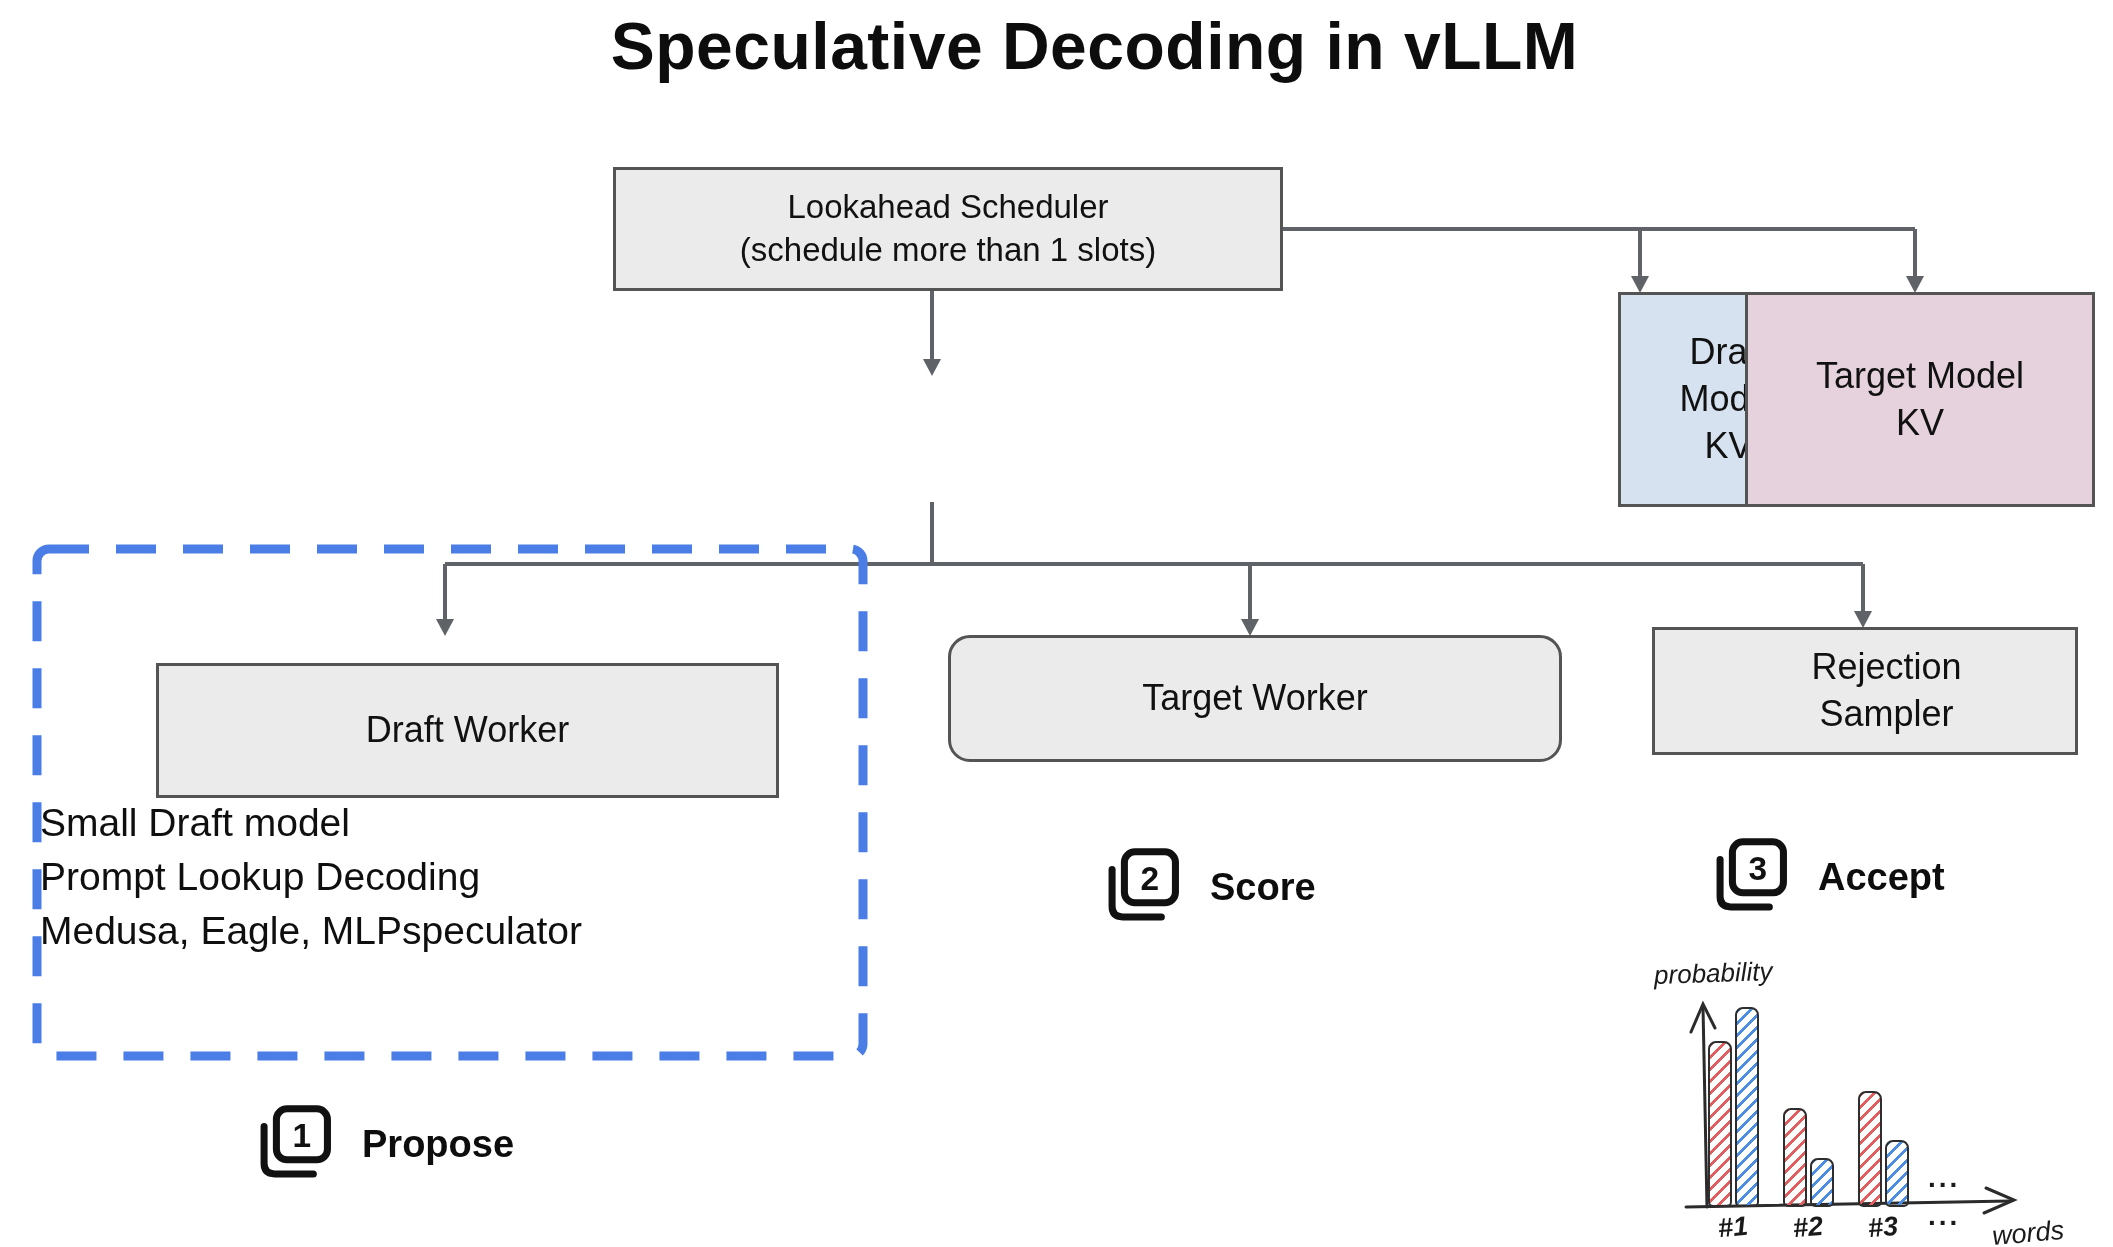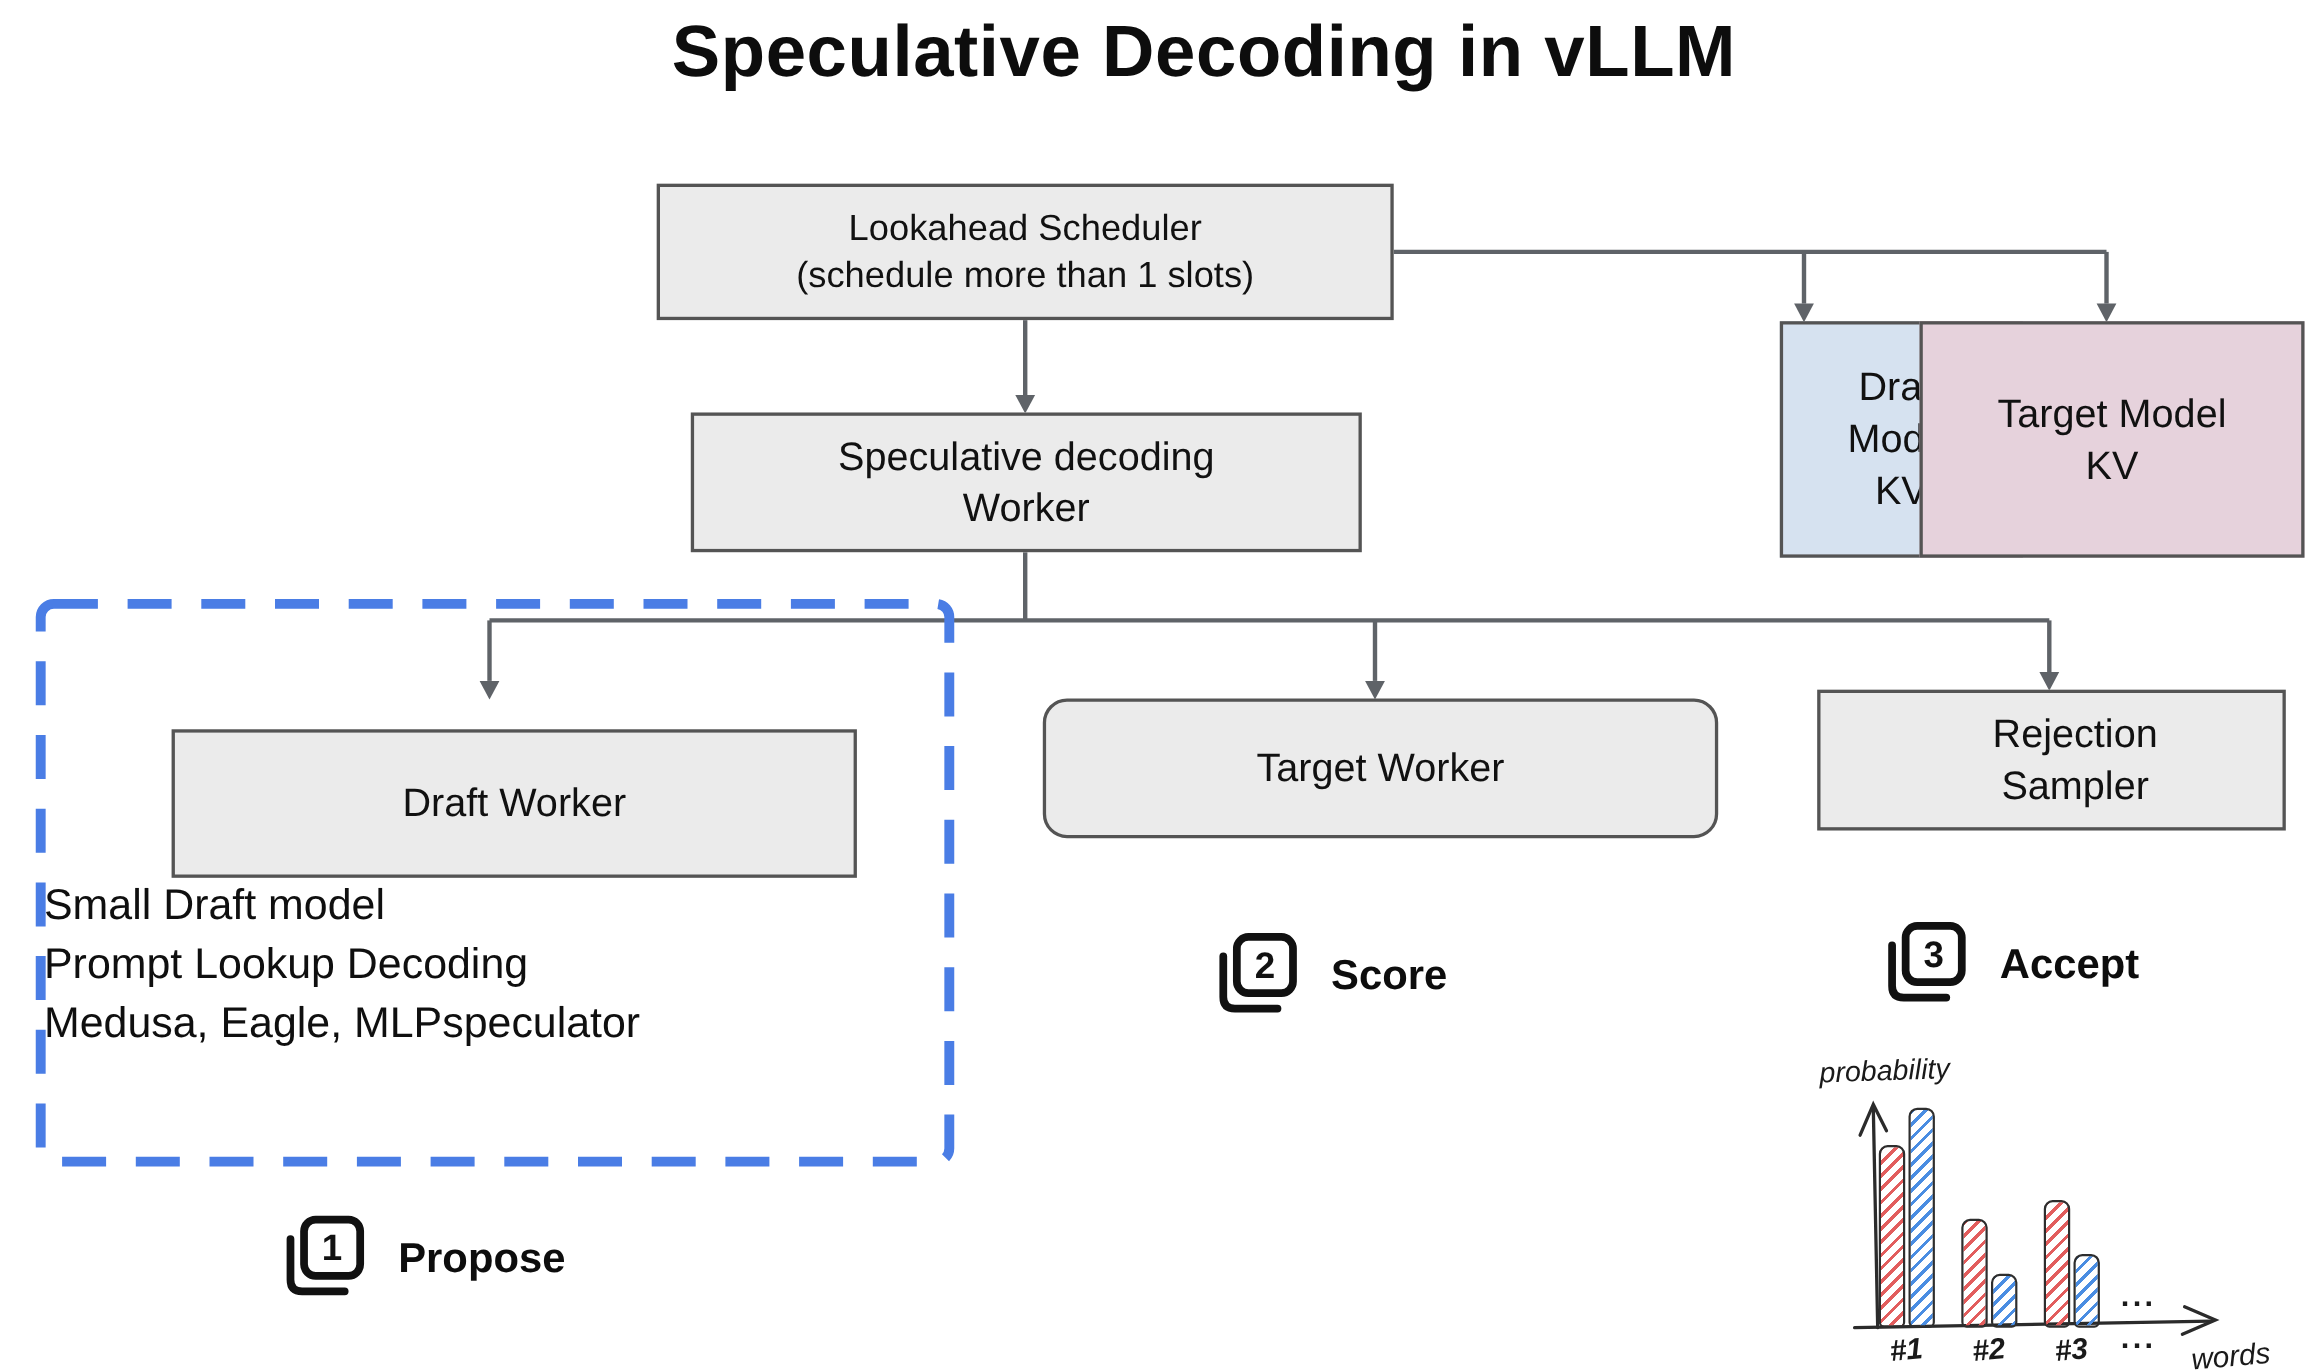--- a/index.html
+++ b/index.html
@@ -13,21 +13,21 @@
     position:absolute; left:0; top:8px; width:2113px; text-align:center;
     font-size:66px; font-weight:700; letter-spacing:0.5px; color:#0d0d0d;
     transform:translateX(38px);
   }
   .node{
     position:absolute; background:#ebebeb; border:3px solid #545454;
     display:flex; align-items:center; justify-content:center; text-align:center;
     white-space:pre-line; line-height:1.3; font-size:36px; color:#111;
     box-sizing:border-box;
   }
-  .node.scheduler{left:597px; top:167px; width:670px; height:124px; font-size:33px;}
+  .node.scheduler{left:613px; top:167px; width:670px; height:124px; font-size:33px;}
   .node.spec-worker{left:628px; top:375px; width:610px; height:127px;}
   .node.draft-kv{left:1618px; top:292px; width:221px; height:215px; background:#d6e2f0;}
   .node.target-kv{left:1745px; top:292px; width:350px; height:215px; background:#e6d2dc;}
   .node.draft-worker{left:156px; top:635px; width:623px; height:135px;margin-top:28px;}
   .node.target-worker{left:948px; top:635px; width:614px; height:127px;border-radius:22px;}
   .node.rejection-sampler{left:1652px; top:627px; width:426px; height:128px;padding-left:43px;}
   .methods{
     position:absolute; left:40px; top:796px; width:810px; text-align:left;
     font-size:39px; line-height:1.38; white-space:pre-line; color:#0f0f0f;
   }
@@ -79,22 +79,20 @@
       <polygon points="1241,619 1259,619 1250,636"></polygon>
       <polygon points="1854,611 1872,611 1863,628"></polygon>
     </g>
     <rect x="37" y="549" width="826" height="507" rx="12" fill="none" stroke="#4a7de5" stroke-width="9" stroke-dasharray="40 27"></rect>
   </svg>
 
   <div class="page-title">Speculative Decoding in vLLM</div>
 
   <div class="node scheduler">Lookahead Scheduler
 (schedule more than 1 slots)</div>
-  <div class="node spec-worker">Speculative decoding
-Worker</div>
   <div class="node draft-kv">Draft
 Model
 KV</div>
   <div class="node target-kv">Target Model
 KV</div>
   <div class="node draft-worker">Draft Worker</div>
   <div class="node target-worker">Target Worker</div>
   <div class="node rejection-sampler">Rejection
 Sampler</div>
 

